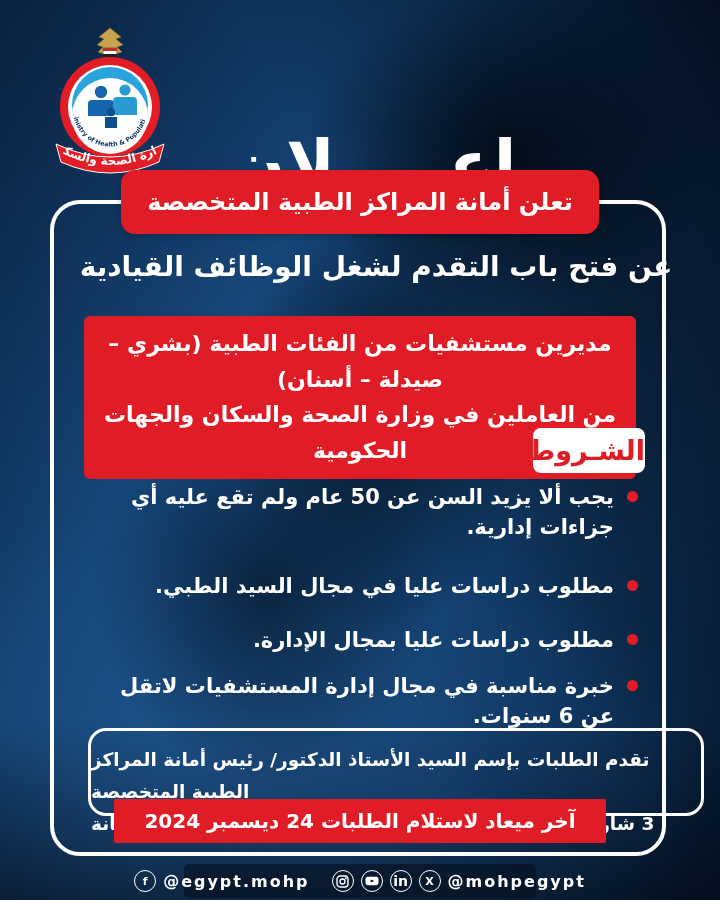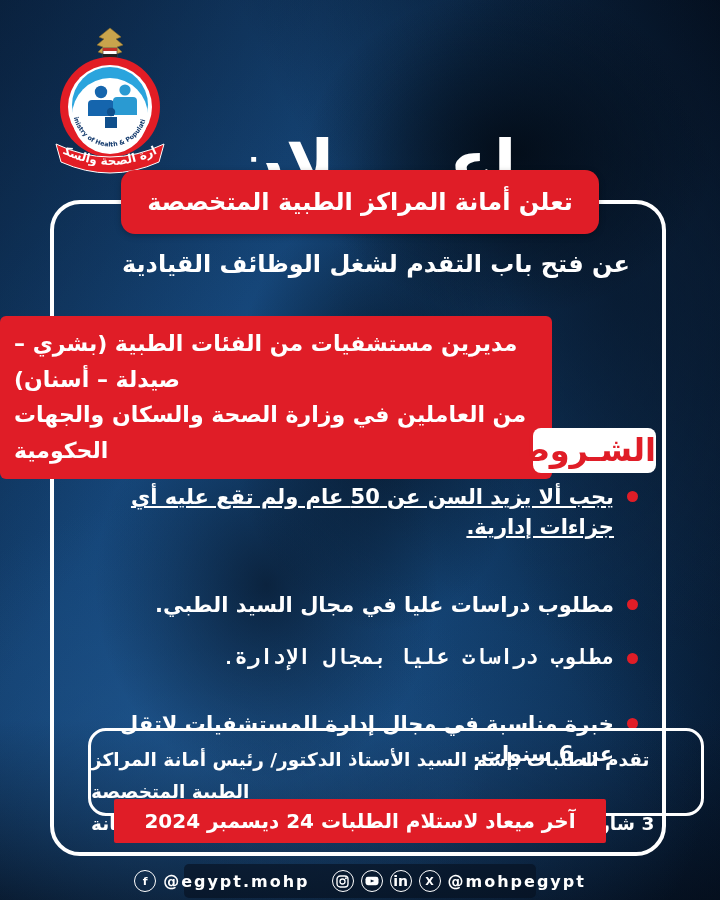--- a/index.html
+++ b/index.html
@@ -36,43 +36,43 @@
     border:4px solid #fff; border-radius:30px;
   }
   .banner1-wrap{ position:absolute; top:170px; left:0; right:0; text-align:center; }
   .banner1{
     display:inline-block; background:var(--red); color:#fff; direction:rtl;
     font-weight:bold; font-size:24px; padding:18px 26px; border-radius:14px;
     box-shadow:0 2px 6px rgba(0,0,0,.25);
   }
   .subtitle{
     position:absolute; top:250px; left:0; right:16px; text-align:center;
-    color:#fff; font-weight:bold; font-size:24px; direction:rtl;padding-left:48px;
-  }
-  .banner2-wrap{ position:absolute; top:316px; left:0; right:0; text-align:left; }
+    color:#fff; font-weight:bold; font-size:28px; direction:rtl;padding-left:48px;
+  }
+  .banner2-wrap{ position:absolute; top:316px; left:0; right:0; text-align:center; }
   .banner2{
     display:inline-block; width:552px; background:var(--red); color:#fff;
     direction:rtl; font-weight:bold; font-size:22px; line-height:1.62;
     padding:10px 14px; border-radius:6px;
   }
   .shurut{
-    position:absolute; left:533px; top:428px; width:123px; height:45px;
+    position:absolute; left:533px; top:428px; width:112px; height:45px;
     background:#fff; border-radius:8px; color:var(--red);
-    font-weight:bold; font-size:32px; line-height:45px; text-align:center; direction:rtl;
+    font-weight:bold; font-size:27px; line-height:45px; text-align:center; direction:rtl;
   }
   .bullets{
     position:absolute; top:482px; right:80px; left:100px; direction:rtl;
     list-style:none; color:#fff; font-size:21px; font-weight:bold;
   }
   .bullets li{ position:relative; padding-right:26px; line-height:1.43; }
   .bullets li .dot{
     position:absolute; right:2px; top:9px; width:11px; height:11px;
     border-radius:50%; background:var(--red);
   }
-  .li-1{ margin-bottom:48px;text-decoration:underline; } .li-2{ margin-bottom:24px; } .li-3{ margin-bottom:35px;font-family:Liberation Mono, monospace; }
+  .li-1{ margin-bottom:29px; } .li-2{ margin-bottom:24px; } .li-3{ margin-bottom:16px; }
   .bullets .extra{ display:block; }
   .infobox{
     position:absolute; left:88px; top:728px; width:616px; height:88px;
     border:3px solid #fff; border-radius:18px; direction:rtl;
     color:#fff; font-weight:bold; font-size:18.5px; line-height:1.72;
     text-align:left; padding-top:13px;
   }
   .deadline-wrap{ position:absolute; top:799px; left:0; right:0; text-align:center; }
   .deadline{
     display:inline-block; background:var(--red); color:#fff; direction:rtl;

